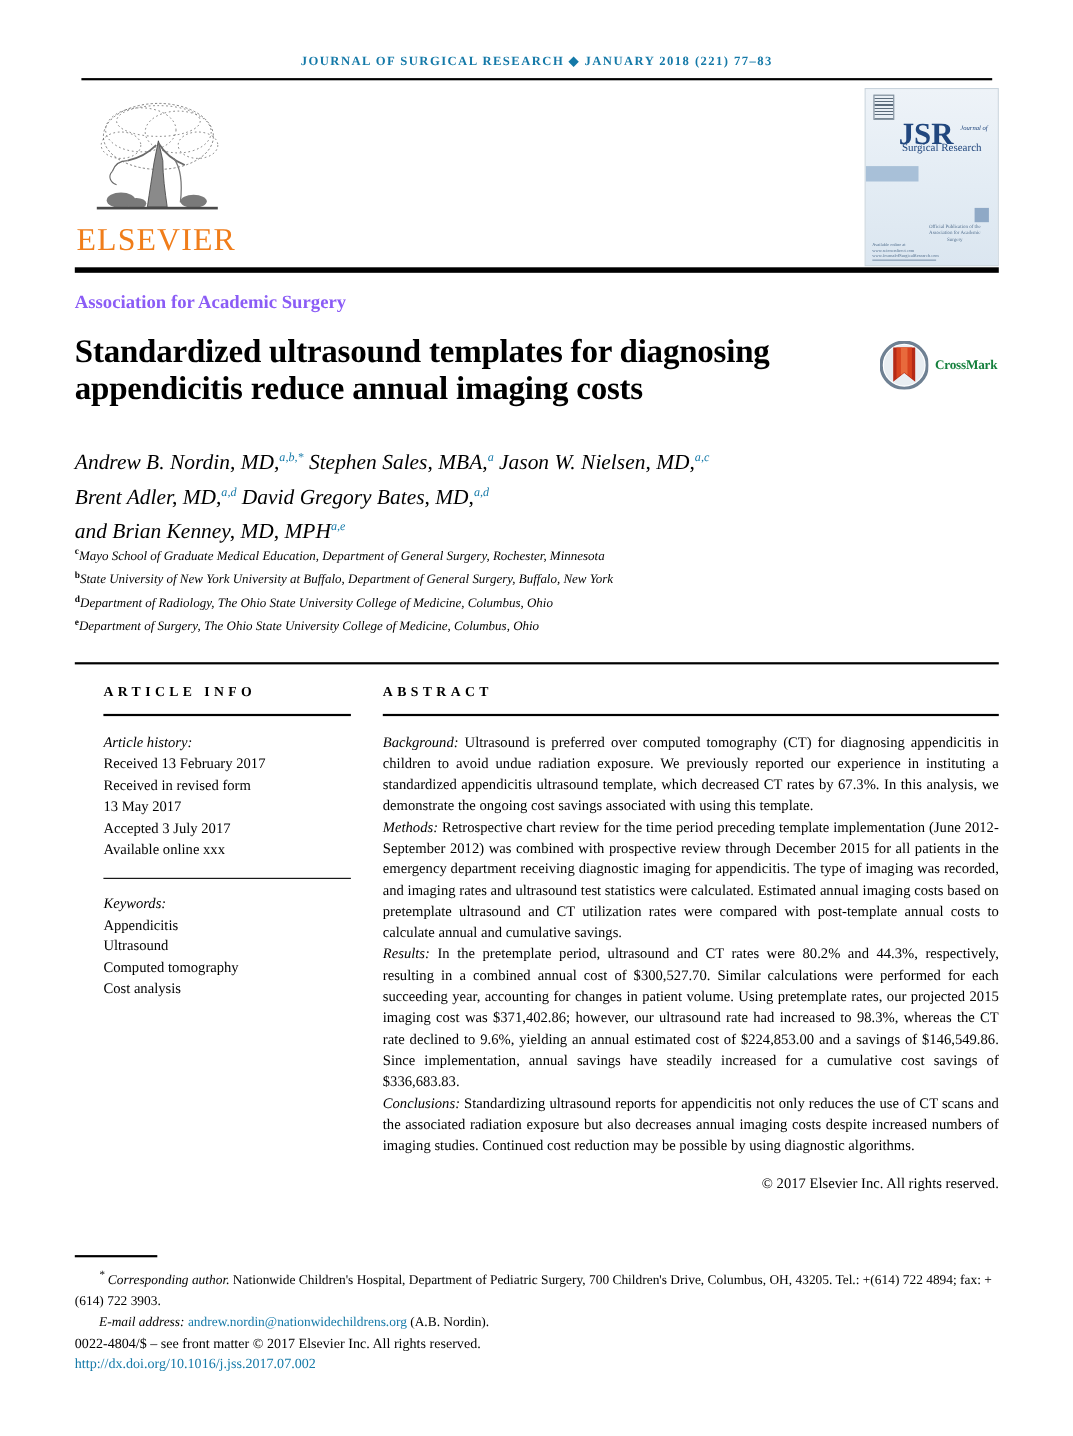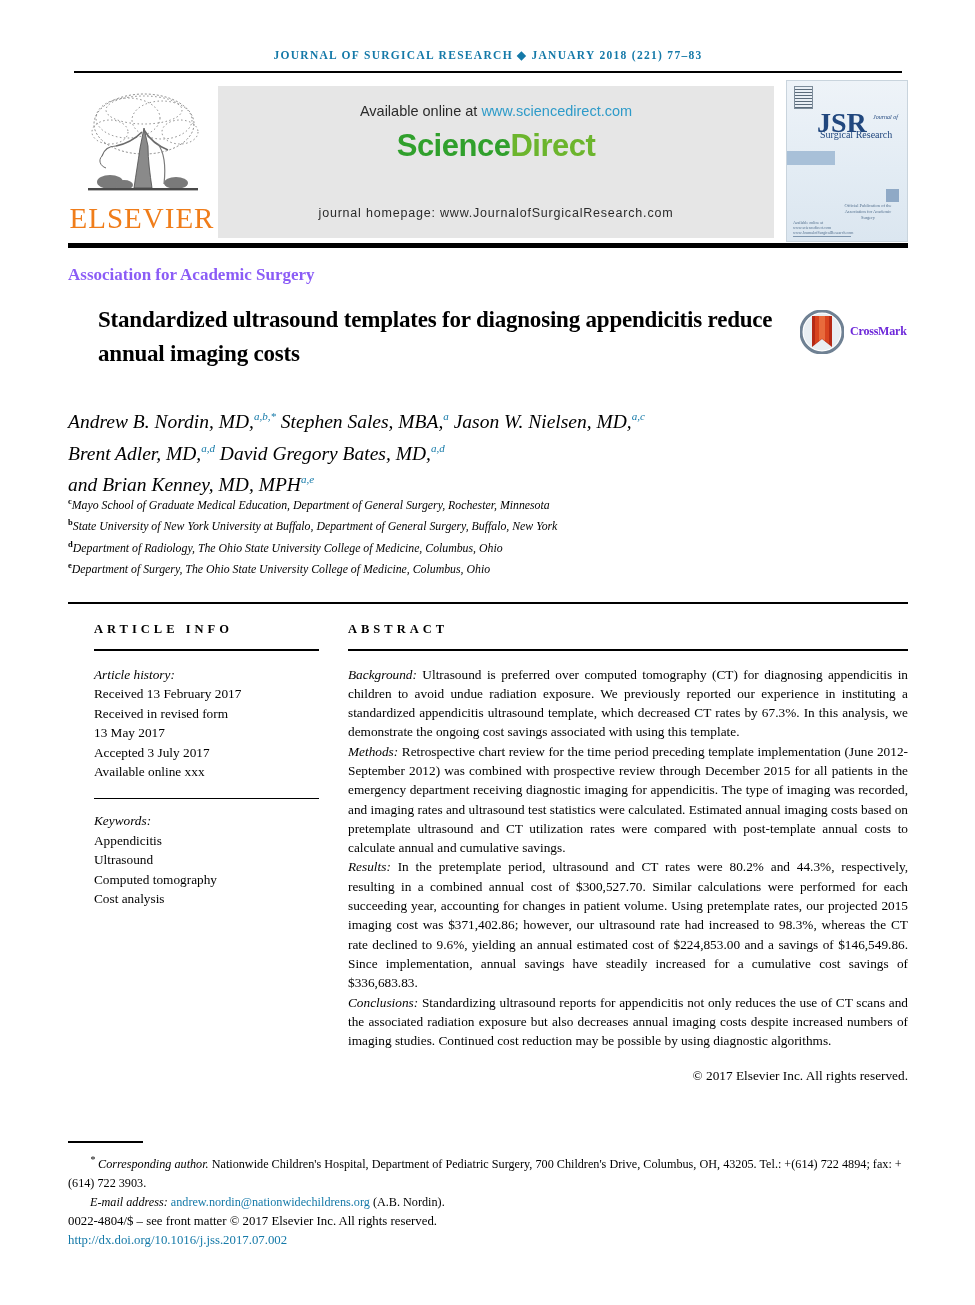--- a/index.html
+++ b/index.html
@@ -203,43 +203,42 @@
     position: absolute;
     left: 68px; top: 265px;
     font-size: 17px;
     font-weight: bold;
     color: #8b5cf6;
   }
   .title {
     position: absolute;
     left: 68px; top: 303px;
     width: 700px;
-    font-size: 23px;
+    font-size: 30px;
     font-weight: bold;
     line-height: 34px;
     letter-spacing: -0.2px;
-    margin-left: 30px;
   }
   .crossmark {
     position: absolute;
     left: 800px; top: 310px;
     width: 108px; height: 46px;
   }
   .cm-circle {
     position: absolute;
     left: 0; top: 0;
     width: 44px; height: 44px;
   }
   .cm-text {
     position: absolute;
     left: 50px; top: 14px;
     font-family: "Liberation Serif", serif;
     font-size: 12px;
     font-weight: bold;
-    color: #6d28d9;
+    color: #15803d;
     letter-spacing: -0.2px;
   }
 
   
   .authors {
     position: absolute;
     left: 68px; top: 403px;
     width: 760px;
     font-size: 19.5px;
     font-style: italic;
@@ -388,29 +387,20 @@
             <ellipse cx="44" cy="97" rx="9" ry="5"></ellipse>
             <ellipse cx="96" cy="95" rx="12" ry="6"></ellipse>
           </g>
           <rect x="8" y="100" width="110" height="2.4" fill="#4a4a4a"></rect>
           <path d="M78 56 C84 64 86 78 84 96" stroke="#7a7a7a" stroke-width="1.2" fill="none"></path>
         </svg>
       </div>
       <div class="elsevier-word">ELSEVIER</div>
     </div>
 
-    <div class="sd-box">
-      <div class="sd-avail">
-        <span>Available online at </span><span class="lnk">www.sciencedirect.com</span>
-      </div>
-      <div class="sd-logo">
-        <span>Science</span><span class="tail">Direct</span>
-      </div>
-      <div class="sd-home">journal homepage: www.JournalofSurgicalResearch.com</div>
-    </div>
 
     <div class="cover-box">
       <div class="cover-elsmark"></div>
       <div class="cover-jsr">JSR</div>
       <div class="cover-jsr-sub1">Journal of</div>
       <div class="cover-jsr-sub2">Surgical Research</div>
       <div class="cover-bar1"></div>
       <div class="cover-bar2"></div>
       <div class="cover-assoc">Official Publication of the Association for Academic Surgery</div>
       <div class="cover-foot-rule"></div>

